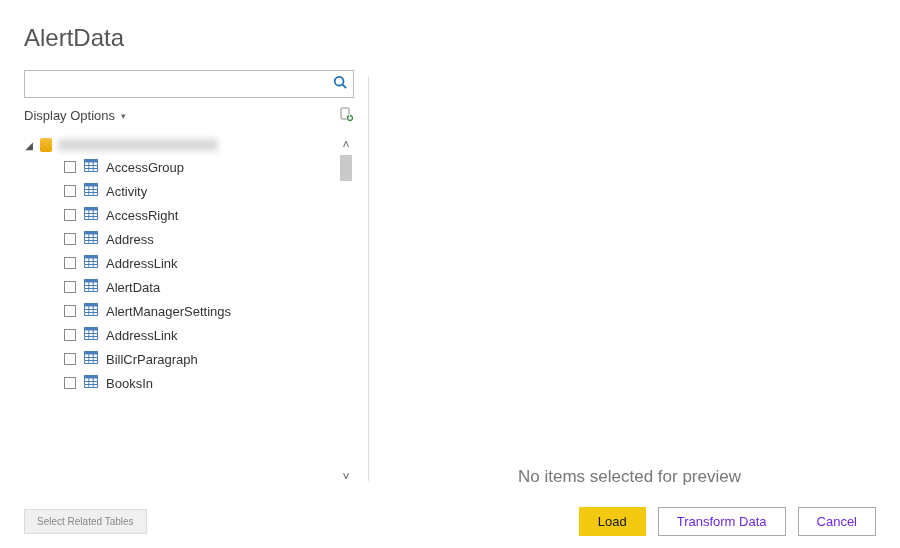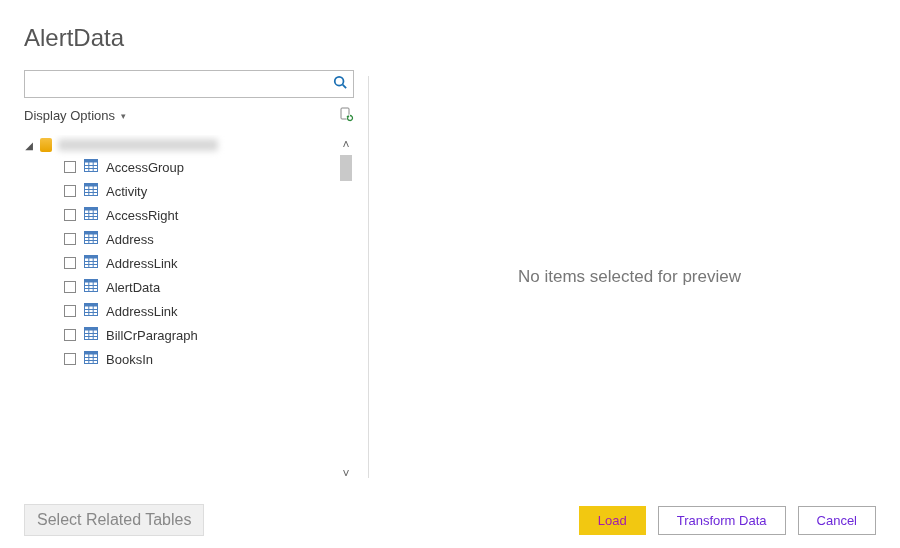--- a/index.html
+++ b/index.html
@@ -155,21 +155,21 @@
       background: #c9c9c9;
     }
     .divider {
       width: 1px;
       background: #ddd;
       margin: 6px 2px;
     }
     .preview {
       flex: 1;
       display: flex;
-      align-items: center;
+      align-items: flex-end;
       justify-content: center;
       color: #777;
       font-size: 17px;
     }
     .footer {
       display: flex;
       align-items: center;
       justify-content: space-between;
       padding-top: 20px;
     }
@@ -178,28 +178,28 @@
       background: #fff;
       color: #6d28d9;
       font-size: 13px;
       padding: 6px 18px;
       cursor: pointer;
       font-family: inherit;
     }
     .btn-primary {
       background: #f2c811;
       border-color: #f2c811;
-      color: #a21caf;
+      color: #0f172a;
     }
     .btn-muted {
       background: #f0f0f0;
       border-color: #ddd;
       color: #888;
       padding: 6px 12px;
-      font-size: 16px;
+      font-size: 10px;
     }
     .footer-right {
       display: flex;
       gap: 12px;
     }
     svg.table-ico { flex-shrink: 0; }
   </style>
 </head>
 <body>
 
@@ -320,20 +320,32 @@
                 <li class="tree-item">
                   <span class="chk"></span>
                   <span><svg class="table-ico" width="14" height="13" viewBox="0 0 14 13">
                       <rect x="0.5" y="0.5" width="13" height="12" fill="#fff" stroke="#4a7fbf"></rect>
                       <rect x="0.5" y="0.5" width="13" height="3" fill="#4a7fbf"></rect>
                       <line x1="4.8" y1="0.5" x2="4.8" y2="12.5" stroke="#4a7fbf"></line>
                       <line x1="9.2" y1="0.5" x2="9.2" y2="12.5" stroke="#4a7fbf"></line>
                       <line x1="0.5" y1="6.5" x2="13.5" y2="6.5" stroke="#4a7fbf"></line>
                       <line x1="0.5" y1="9.5" x2="13.5" y2="9.5" stroke="#4a7fbf"></line>
                     </svg></span>
+                  <span>AlertManagerSettings</span>
+                </li>
+                <li class="tree-item">
+                  <span class="chk"></span>
+                  <span><svg class="table-ico" width="14" height="13" viewBox="0 0 14 13">
+                      <rect x="0.5" y="0.5" width="13" height="12" fill="#fff" stroke="#4a7fbf"></rect>
+                      <rect x="0.5" y="0.5" width="13" height="3" fill="#4a7fbf"></rect>
+                      <line x1="4.8" y1="0.5" x2="4.8" y2="12.5" stroke="#4a7fbf"></line>
+                      <line x1="9.2" y1="0.5" x2="9.2" y2="12.5" stroke="#4a7fbf"></line>
+                      <line x1="0.5" y1="6.5" x2="13.5" y2="6.5" stroke="#4a7fbf"></line>
+                      <line x1="0.5" y1="9.5" x2="13.5" y2="9.5" stroke="#4a7fbf"></line>
+                    </svg></span>
                   <span>AddressLink</span>
                 </li>
                 <li class="tree-item">
                   <span class="chk"></span>
                   <span><svg class="table-ico" width="14" height="13" viewBox="0 0 14 13">
                       <rect x="0.5" y="0.5" width="13" height="12" fill="#fff" stroke="#4a7fbf"></rect>
                       <rect x="0.5" y="0.5" width="13" height="3" fill="#4a7fbf"></rect>
                       <line x1="4.8" y1="0.5" x2="4.8" y2="12.5" stroke="#4a7fbf"></line>
                       <line x1="9.2" y1="0.5" x2="9.2" y2="12.5" stroke="#4a7fbf"></line>
                       <line x1="0.5" y1="6.5" x2="13.5" y2="6.5" stroke="#4a7fbf"></line>

